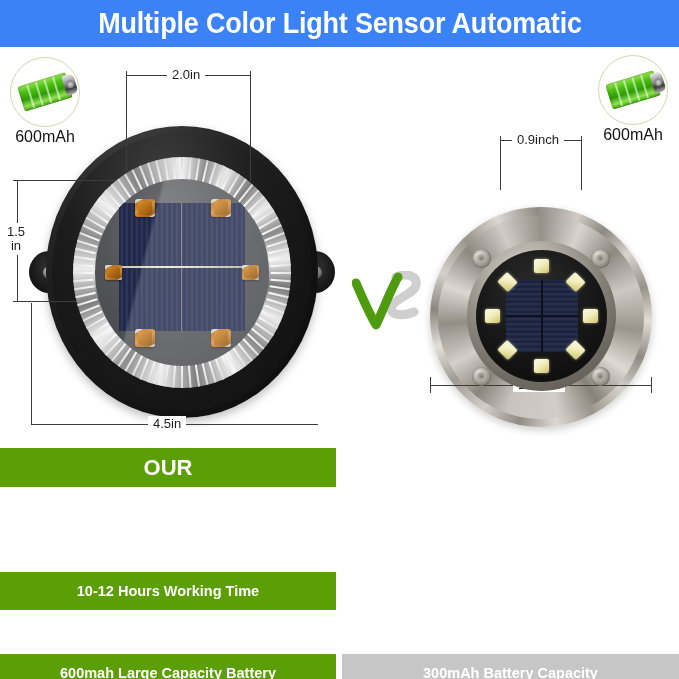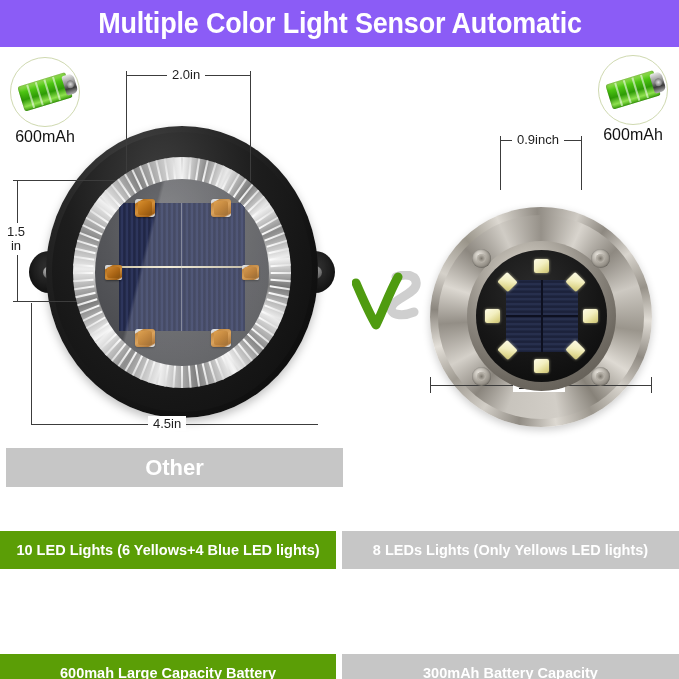--- a/index.html
+++ b/index.html
@@ -8,21 +8,21 @@
     background: #ffffff;
     font-family: "Liberation Sans", sans-serif;
     overflow: hidden;
     position: relative;
   }
 
   
   .banner {
     position: absolute; left: 0; top: 0;
     width: 679px; height: 47px;
-    background: #8b5cf6;
+    background: #3b82f6;
     display: flex; align-items: center; justify-content: center;
   }
   .banner-title {
     color: #ffffff;
     font-size: 29px;
     font-weight: bold;
     letter-spacing: -0.2px;
     transform: scaleX(0.93);
     white-space: nowrap;
     font-family: "Liberation Sans", sans-serif;
@@ -507,38 +507,34 @@
   <div class="dim-text" style="left:512px; top:85px;">0.9inch</div>
 
   <div class="dim-h" style="left:430px; top:338px; width:222px;"></div>
   <div class="dim-cap-v" style="left:430px; top:330px; height:16px;"></div>
   <div class="dim-cap-v" style="left:651px; top:330px; height:16px;"></div>
   <div class="dim-text" style="left:513px; top:330px;">1.5inch</div>
 </div>
 
 <div class="table">
   <div class="trow thead" style="top:0px;">
+    <div class="cell cell-our">OUR</div>
     <div class="gap"></div>
-    <div class="cell cell-other">Other</div>
   </div>
 
   <div class="row-sep" style="top:39px;"></div>
   <div class="trow tbody-row" style="top:42px;">
     <div class="gap"></div>
   </div>
 
   <div class="row-sep" style="top:80px;"></div>
-  <div class="trow tbody-row" style="top:83px;">
-    <div class="cell cell-our">10 LED Lights (6 Yellows+4 Blue LED lights)</div>
-    <div class="gap"></div>
-    <div class="cell cell-other">8 LEDs Lights (Only Yellows LED lights)</div>
-  </div>
 
   <div class="row-sep" style="top:121px;"></div>
   <div class="trow tbody-row" style="top:124px;">
+    <div class="cell cell-our">10-12 Hours Working Time</div>
     <div class="gap"></div>
   </div>
 
   <div class="row-sep" style="top:162px;"></div>
 
   <div class="row-sep" style="top:203px;"></div>
   <div class="trow tbody-row" style="top:206px;">
     <div class="cell cell-our">600mah Large Capacity Battery</div>
     <div class="gap"></div>
     <div class="cell cell-other">300mAh Battery Capacity</div>

